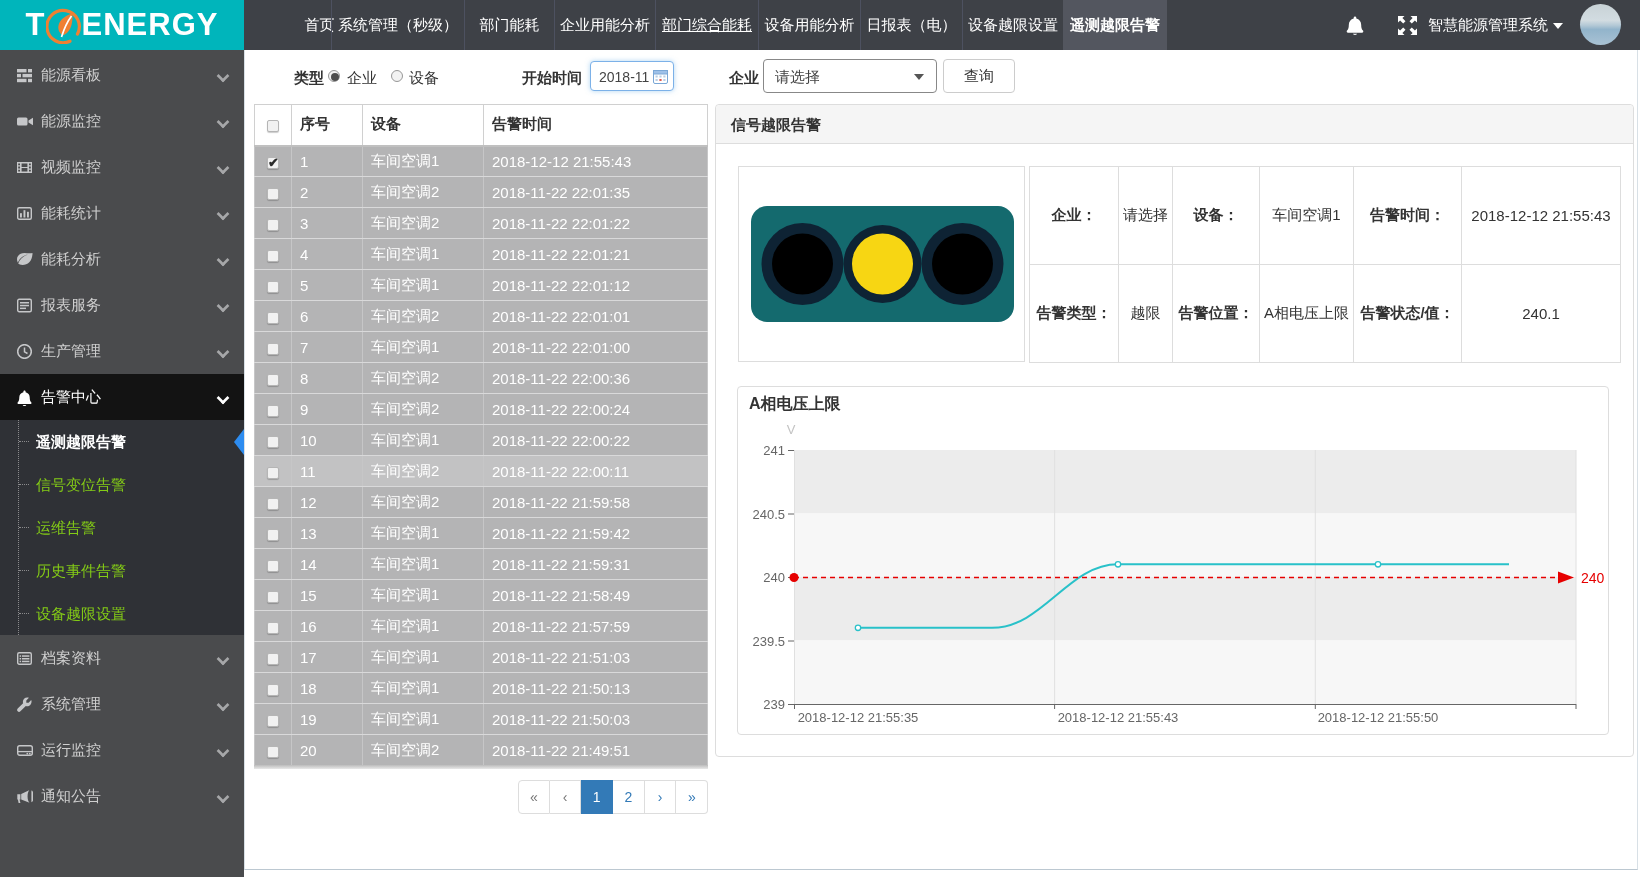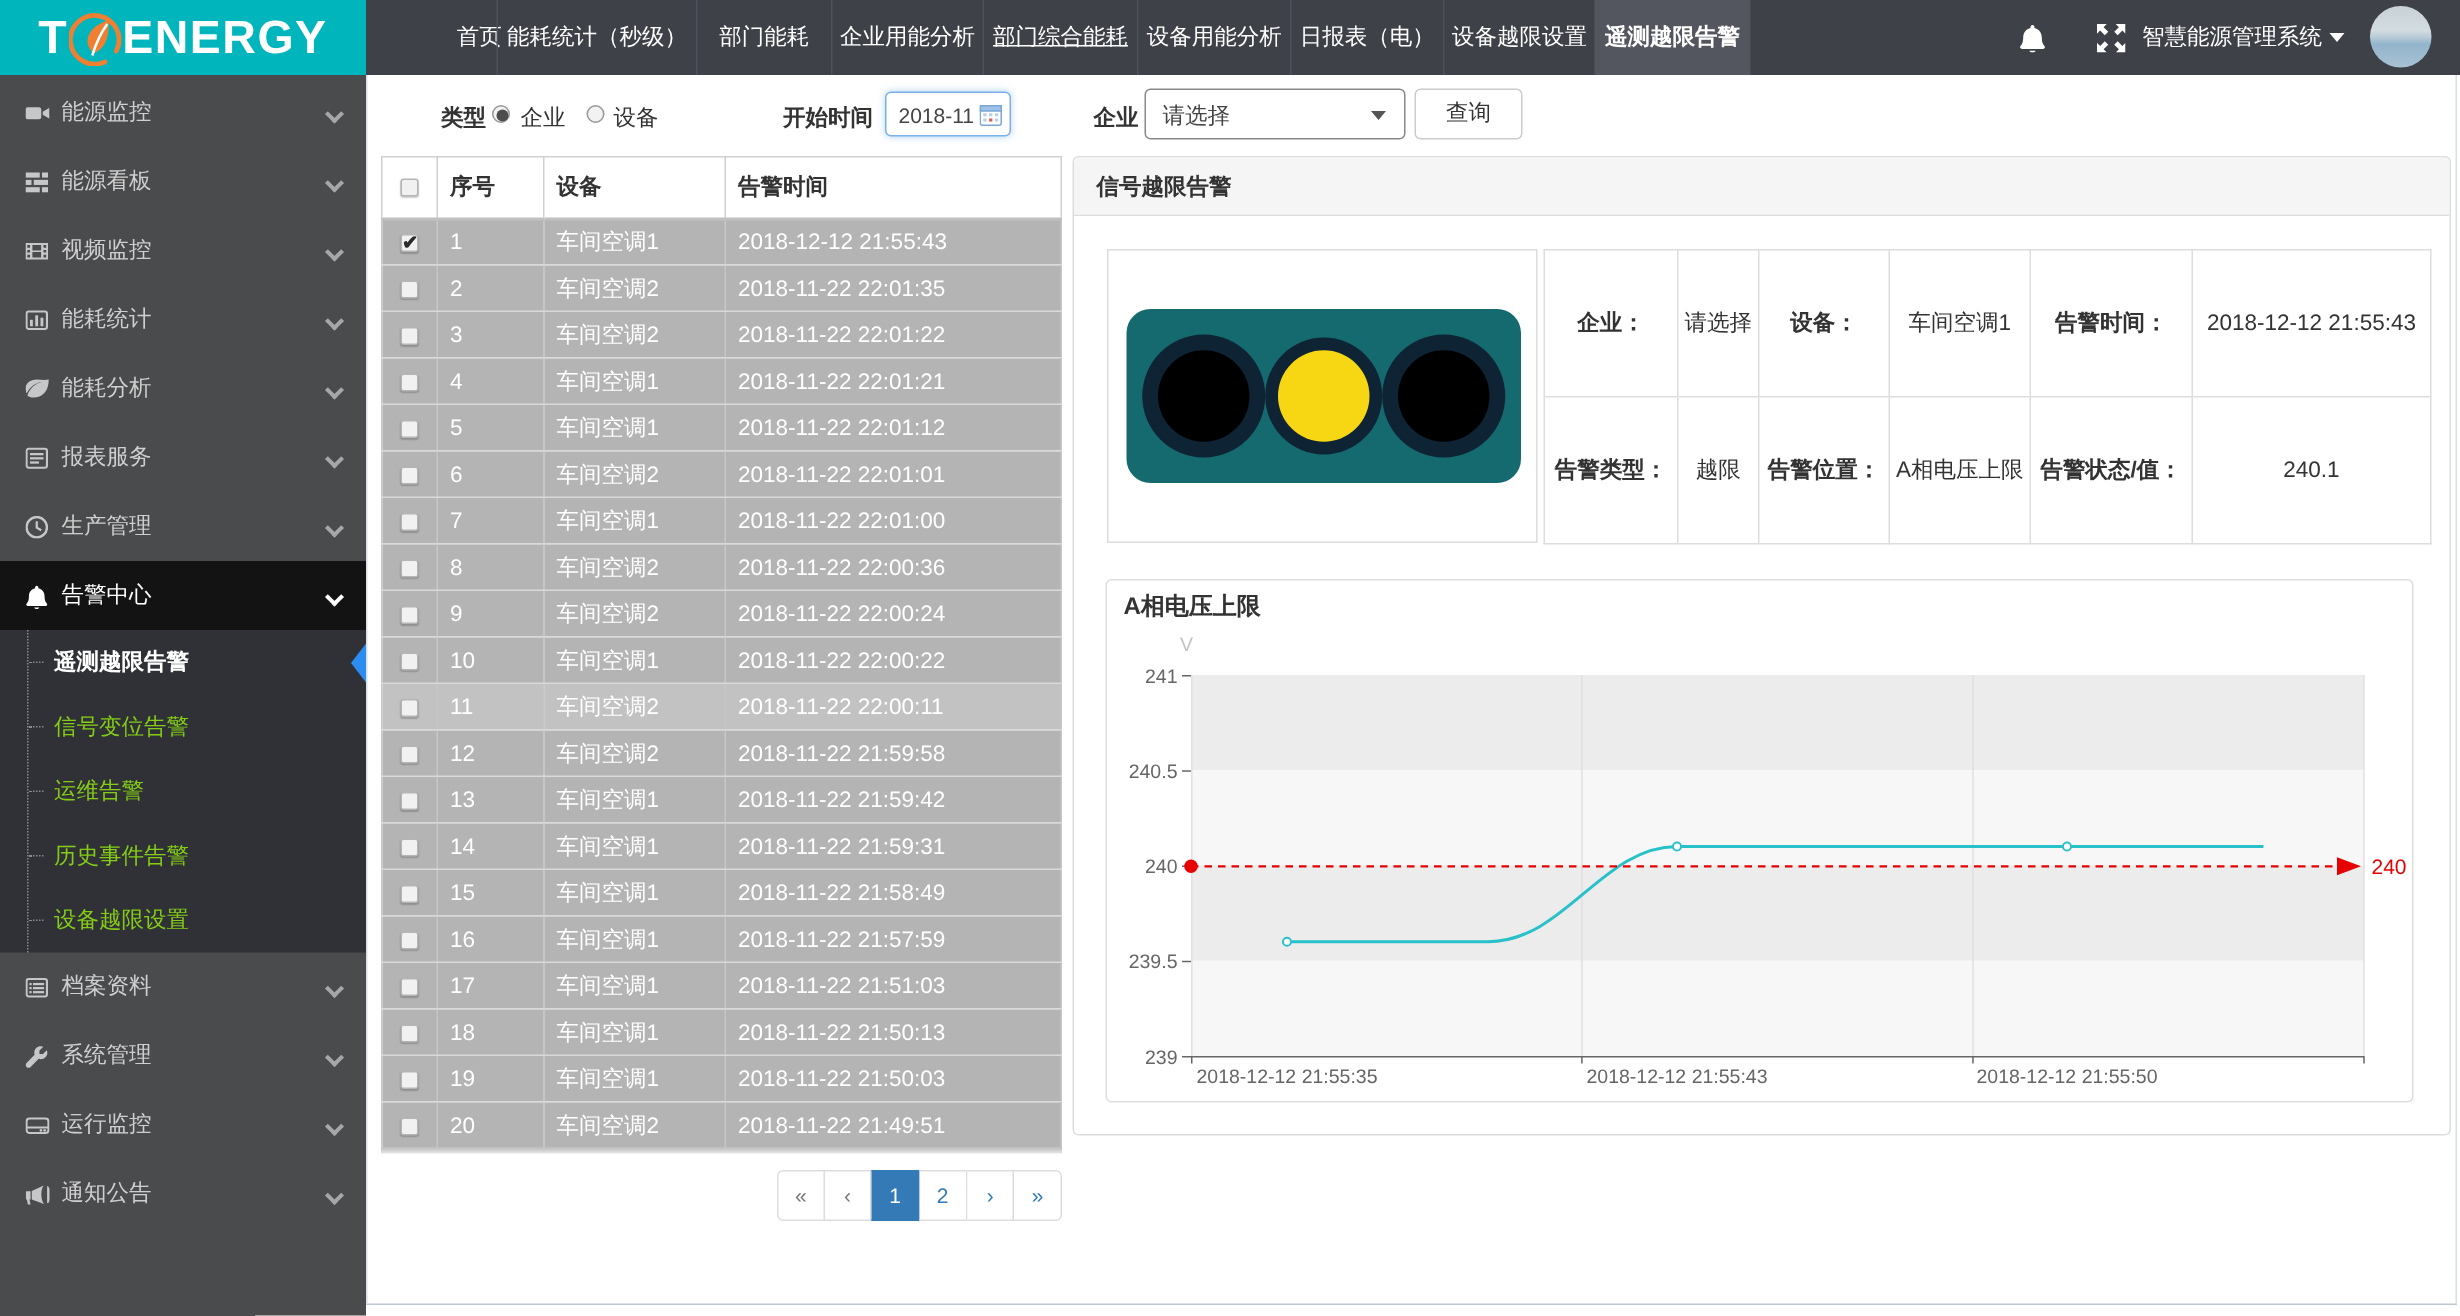--- a/index.html
+++ b/index.html
@@ -82,39 +82,39 @@
       <span class="lt">T</span>
       <svg width="36" height="38" viewBox="0 0 36 38" style="margin:0 0px;">
         <path d="M24 35.2 A16.2 16.2 0 1 1 31.5 28" fill="none" stroke="#ef8032" stroke-width="3.2" stroke-linecap="round"></path>
         <path d="M16.5 29.5 C8.5 23 12 11.5 26.5 7.5 C27 21 23 27 16.5 29.5 Z" fill="#ef8032"></path>
         <path d="M15.5 31 C18 23 21 16 25.5 10" stroke="#fff" stroke-width="1.7" fill="none"></path>
       </svg>
       <span class="lt">ENERGY</span>
     </div>
   <div style="height:2px"></div>
   <div class="side-item"><span class="ic">
-        <svg width="16" height="15" viewBox="0 0 16 15">
-          <g fill="#c6c7c9">
-            <rect x="0" y="3.5" width="10.5" height="8" rx="1.5"></rect>
-            <path d="M11.5 6.5 L16 3.8 V11.2 L11.5 8.5 Z"></path>
-          </g>
-        </svg>
-      </span><span class="tx">能源监控</span><span class="caret"></span></div>
-  <div class="side-item"><span class="ic">
         <svg width="15" height="15" viewBox="0 0 15 15">
           <g fill="#c6c7c9">
             <rect x="0" y="1" width="9.5" height="3.4"></rect>
             <rect x="11" y="1" width="4" height="3.4"></rect>
             <rect x="0" y="5.9" width="4" height="3.4"></rect>
             <rect x="5.5" y="5.9" width="9.5" height="3.4"></rect>
             <rect x="0" y="10.8" width="9.5" height="3.4"></rect>
             <rect x="11" y="10.8" width="4" height="3.4"></rect>
           </g>
         </svg>
       </span><span class="tx">能源看板</span><span class="caret"></span></div>
+  <div class="side-item"><span class="ic">
+        <svg width="16" height="15" viewBox="0 0 16 15">
+          <g fill="#c6c7c9">
+            <rect x="0" y="3.5" width="10.5" height="8" rx="1.5"></rect>
+            <path d="M11.5 6.5 L16 3.8 V11.2 L11.5 8.5 Z"></path>
+          </g>
+        </svg>
+      </span><span class="tx">能源监控</span><span class="caret"></span></div>
   <div class="side-item"><span class="ic">
         <svg width="15" height="15" viewBox="0 0 15 15">
           <path fill="#c6c7c9" d="M0 2 h15 v11 h-15 Z M1.2 3.4 v1.8 h1.8 V3.4 Z M1.2 6.6 v1.8 h1.8 V6.6 Z M1.2 9.8 v1.8 h1.8 V9.8 Z M12 3.4 v1.8 h1.8 V3.4 Z M12 6.6 v1.8 h1.8 V6.6 Z M12 9.8 v1.8 h1.8 V9.8 Z M4.6 3.4 v3.6 h5.8 V3.4 Z M4.6 8 v3.6 h5.8 V8 Z"></path>
         </svg>
       </span><span class="tx">视频监控</span><span class="caret"></span></div>
   <div class="side-item"><span class="ic">
         <svg width="15" height="15" viewBox="0 0 15 15">
           <rect x="0.7" y="1.7" width="13.6" height="11.6" rx="1.5" fill="none" stroke="#c6c7c9" stroke-width="1.4"></rect>
           <g fill="#c6c7c9">
             <rect x="3" y="7.2" width="1.9" height="4.3"></rect>
@@ -185,21 +185,21 @@
       </span><span class="tx">运行监控</span><span class="caret"></span></div>
   <div class="side-item"><span class="ic">
         <svg width="16" height="15" viewBox="0 0 16 15">
           <path fill="#c6c7c9" d="M0.3 5.2 H3.4 V10.6 H2.6 L3.4 14 H1.6 L0.9 10.6 H0.3 Z M4.2 5 L13.2 0.8 A 2.6 6.5 0 0 0 13.2 14 L4.2 10.6 Z M14.4 1.6 A 2.2 5.3 0 0 1 14.4 13.2 Z"></path>
         </svg>
       </span><span class="tx">通知公告</span><span class="caret"></span></div>
 </div>
 
 <div id="navbar">
   <div class="nav-tab first" style="left:0;width:87px;">首页</div>
-  <div class="nav-tab" style="left:87px;width:133px;">能耗统计（秒级）</div>
+  <div class="nav-tab" style="left:87px;width:133px;">系统管理（秒级）</div>
   <div class="nav-tab" style="left:220px;width:90px;">部门能耗</div>
   <div class="nav-tab" style="left:310px;width:101px;">企业用能分析</div>
   <div class="nav-tab" style="left:411px;width:103px;text-decoration:underline;">部门综合能耗</div>
   <div class="nav-tab" style="left:514px;width:102px;">设备用能分析</div>
   <div class="nav-tab" style="left:616px;width:102px;">日报表（电）</div>
   <div class="nav-tab" style="left:718px;width:101px;">设备越限设置</div>
   <div class="nav-tab active" style="left:819px;width:104px;">遥测越限告警</div>
   <div style="position:absolute;left:1102px;top:16px;">
     <svg width="18" height="19" viewBox="0 0 15 16">
         <path fill="#fff" d="M7.5 0.5 C8.1 0.5 8.6 1 8.6 1.6 L8.6 2.2 C11 2.7 12.7 4.8 12.7 7.3 C12.7 10 13.3 11.4 14.2 12.3 C14.5 12.6 14.6 13 14.4 13.4 C14.2 13.8 13.9 14 13.4 14 H1.6 C1.1 14 0.8 13.8 0.6 13.4 C0.4 13 0.5 12.6 0.8 12.3 C1.7 11.4 2.3 10 2.3 7.3 C2.3 4.8 4 2.7 6.4 2.2 L6.4 1.6 C6.4 1 6.9 0.5 7.5 0.5 Z M9.2 15 C9.2 15.6 8.4 16 7.5 16 C6.6 16 5.8 15.6 5.8 15 Z"></path>

